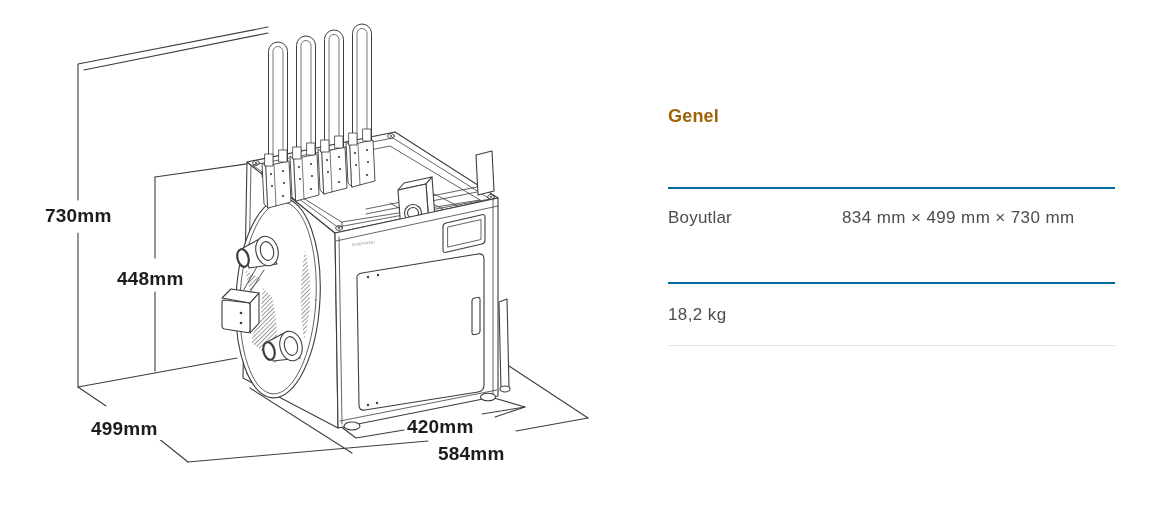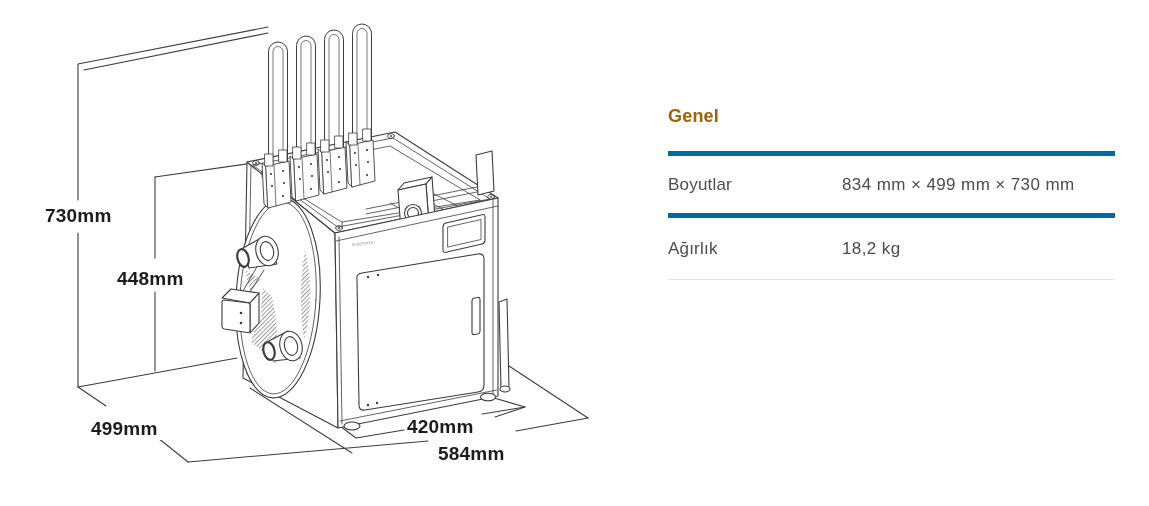--- a/index.html
+++ b/index.html
@@ -16,22 +16,22 @@
   text.brand{
     font-family:"Liberation Sans",sans-serif;
     font-size:4.4px;fill:#9b9b9b;letter-spacing:.2px;
   }
   .specs{position:absolute;left:668px;top:106px;width:447px}
   .specs h2{
     margin:0;padding:0 0 24px 0;font-size:18px;line-height:21px;
     font-weight:bold;color:#a16207;letter-spacing:.2px;
   }
   .spec-row{
-    display:flex;align-items:center;border-top:5px solid #0369a1;
-    color:#4d4d4d;font-size:17px;line-height:21px;letter-spacing:.2px;
+    display:flex;align-items:center;border-top:2px solid #0369a1;
+    color:#4d4d4d;font-size:17px;line-height:21px;letter-spacing:.2px;margin-top:36px;
   }
   .spec-row.r1{padding:18px 0 18px 0}
   .spec-row.r2{padding:20px 0 20px 0;border-bottom:1px solid #e2e2e2}
   .spec-label{flex:0 0 174px}
   .spec-value{flex:1 1 auto;letter-spacing:.4px}
 </style>
 </head>
 <body>
 
 <div class="diagram">
@@ -245,16 +245,15 @@
 </svg>
 </div>
 
 <section class="specs">
   <h2>Genel</h2>
   <div class="spec-row r1">
     <div class="spec-label">Boyutlar</div>
     <div class="spec-value">834 mm × 499 mm × 730 mm</div>
   </div>
   <div class="spec-row r2">
-    <div class="spec-label">Ağırlık</div>
     <div class="spec-value">18,2 kg</div>
   </div>
 </section>
 
 </body></html>

